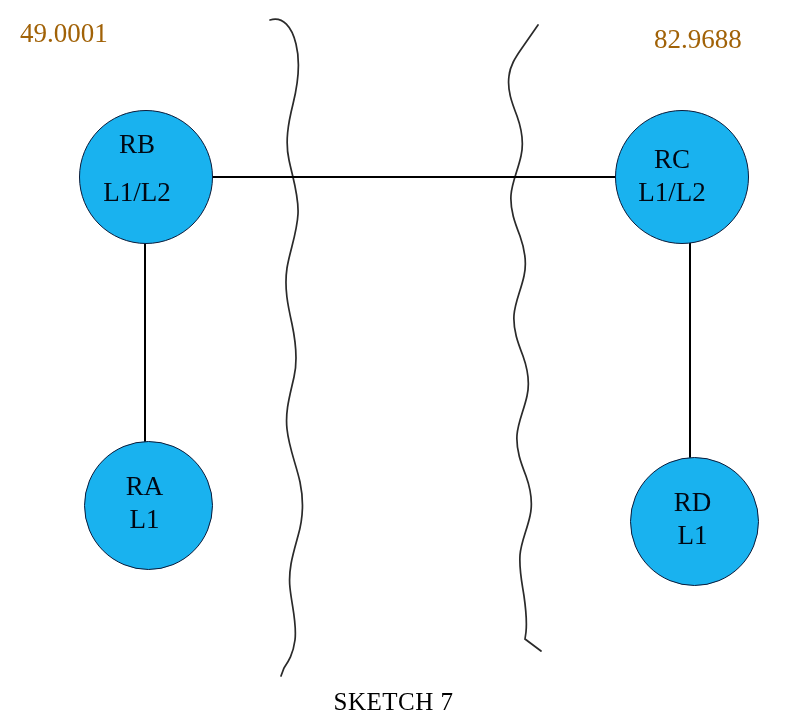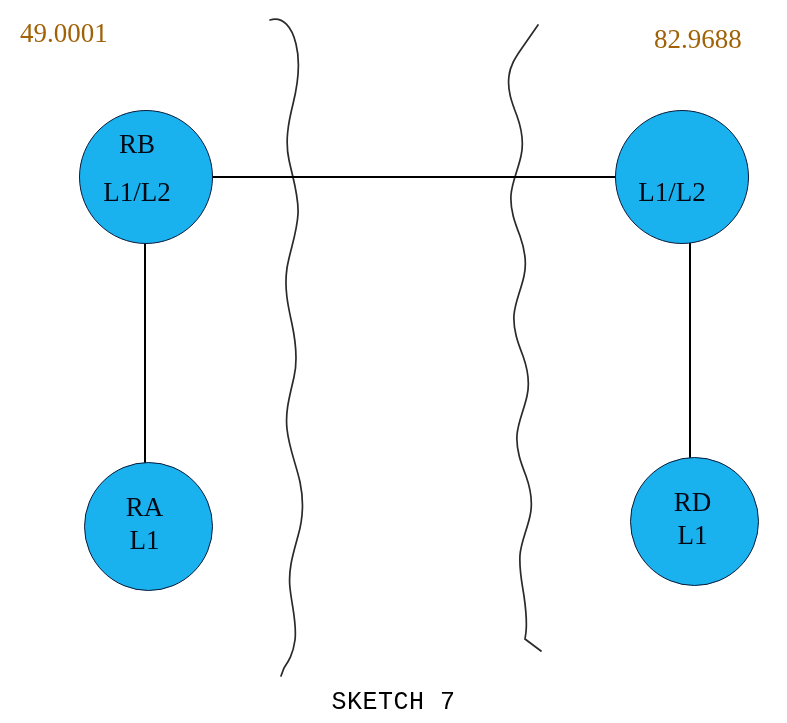--- a/index.html
+++ b/index.html
@@ -25,21 +25,21 @@
   }
   #area-label-left  { left: 20px;  top: 18px; }
   #area-label-right { left: 654px; top: 24px; }
 
   .caption {
     position: absolute;
     left: 0;
     right: 0;
     top: 688px;
     text-align: center;
-    font-family: Liberation Mono, monospace;
+    font-family: Liberation Serif, serif;
     font-size: 25px;
     color: #000000;
     letter-spacing: 0.5px;
   }
 
   .router-node {
     position: absolute;
     border-radius: 50%;
     background: #19B2EF;
     border: 1.6px solid #0b1b3a;
@@ -53,21 +53,21 @@
     font-family: "Liberation Serif", "DejaVu Serif", serif;
     font-size: 27px;
     line-height: 33px;
     color: #000814;
     white-space: nowrap;
   }
 
   
   #node-rb { left: 79px;  top: 110px; width: 134px; height: 134px; }
   #node-rc { left: 615px; top: 110px; width: 134px; height: 134px; }
-  #node-ra { left: 84px;  top: 462px; width: 129px; height: 129px; }
+  #node-ra { left: 84px;  top: 441px; width: 129px; height: 129px; }
   #node-rd { left: 630px; top: 457px; width: 129px; height: 129px; }
 
   
   #node-rb .router-label { top: 17px;  padding-right: 18px; }
   #node-rc .router-label { top: 32px;  padding-right: 20px; }
   #node-ra .router-label { top: 28px;  padding-right: 8px; }
   #node-rd .router-label { top: 28px;  padding-right: 4px; text-align: center; }
 
   .link-line {
     position: absolute;
@@ -141,20 +141,21 @@
   <div class="link-line" id="link-rb-rc"></div>
   <div class="link-line" id="link-rb-ra"></div>
   <div class="link-line" id="link-rc-rd"></div>
 
   <div class="router-node" id="node-rb">
     <div class="router-label">RB</div>
     <div class="router-label" style="top:65px; padding-right:18px;">L1/L2</div>
   </div>
 
   <div class="router-node" id="node-rc">
+    <div class="router-label">RC</div>
     <div class="router-label" style="top:65px; padding-right:20px;">L1/L2</div>
   </div>
 
   <div class="router-node" id="node-ra">
     <div class="router-label">RA</div>
     <div class="router-label" style="top:61px; padding-right:8px;">L1</div>
   </div>
 
   <div class="router-node" id="node-rd">
     <div class="router-label">RD</div>

